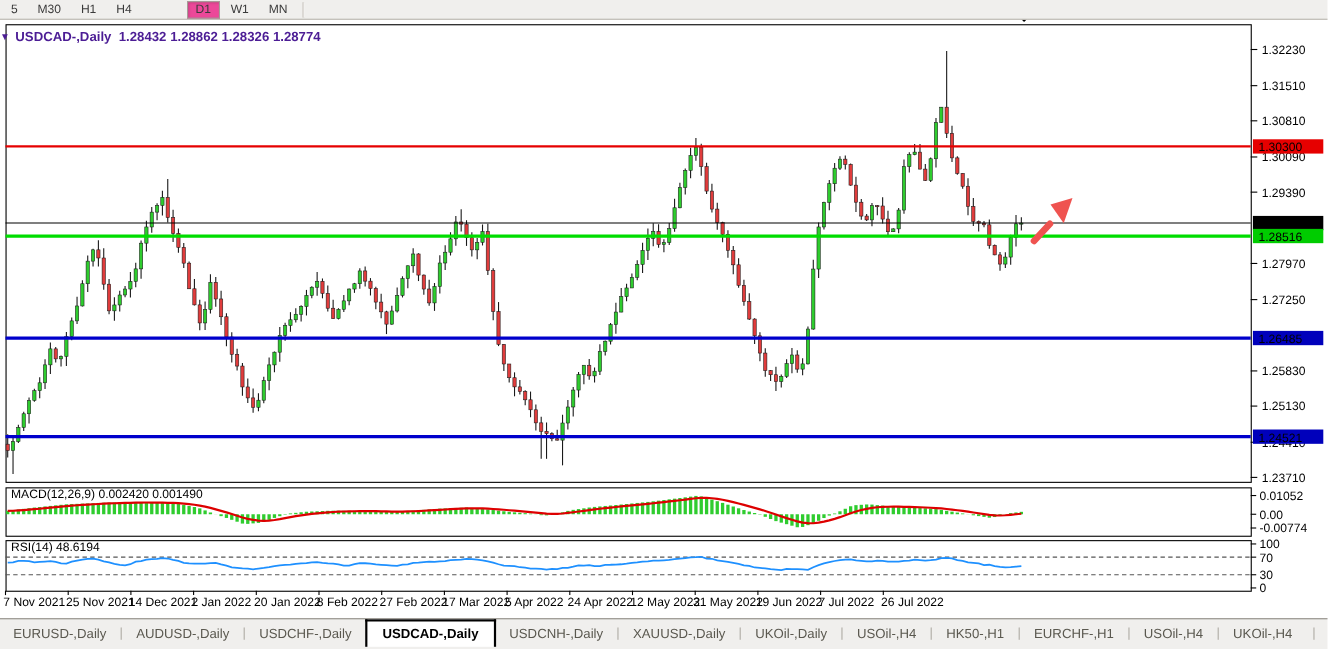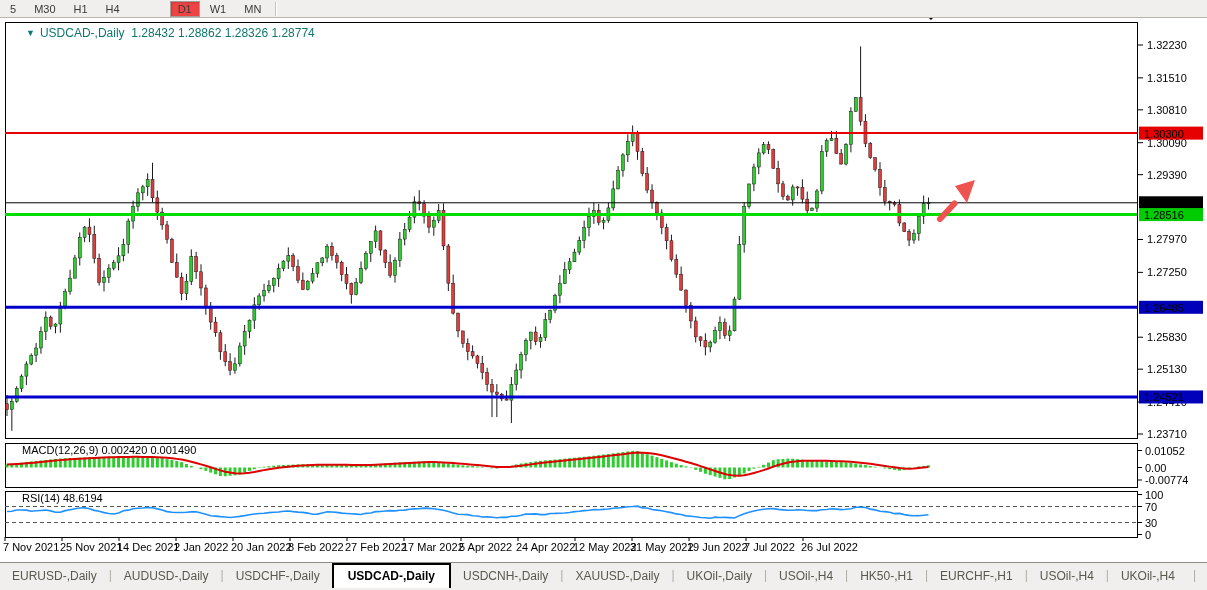--- a/index.html
+++ b/index.html
@@ -12,29 +12,29 @@
   .toolbar{
     position:absolute;top:0;left:0;width:100%;height:18px;z-index:5;
     background:#f0efed;border-bottom:1px solid #b9b5ae;
     display:flex;align-items:center;padding-left:1px;box-sizing:border-box;
   }
   .tf-btn{
     font-size:11px;color:#3a3a3a;padding:1px 7px;margin:0 1px;
     border:1px solid transparent;line-height:12px;cursor:default;white-space:nowrap;
   }
   .tf-btn.active{
-    background:#ef4444;border:1px solid #a39f98;
+    background:#ec4899;border:1px solid #a39f98;
     box-shadow:inset 1px 1px 2px rgba(0,0,0,.15);
     margin-left:41px;
   }
   .tf-sep{width:1px;height:14px;background:#c6c2bb;border-right:1px solid #ffffff;margin:0 5px;}
   
-  .chart-title{position:absolute;top:26px;left:26px;z-index:4;font-size:12px;color:#0f766e;}
+  .chart-title{position:absolute;top:26px;left:0;z-index:4;font-size:12px;color:#4c1d95;font-weight:bold;}
   .chart-title .dd{font-size:9px;margin-right:5px;position:relative;top:-1px;}
-  .ind-label{position:absolute;left:22px;z-index:4;font-size:11px;color:#000;}
+  .ind-label{position:absolute;left:10px;z-index:4;font-size:11px;color:#000;}
   #macd-label{top:444px;}
   #rsi-label{top:492px;text-align:right;}
   
   .tabbar{
     position:absolute;left:0;bottom:0;width:100%;height:28px;z-index:5;
     background:#f0efed;border-top:1px solid #8e8a84;
     display:flex;align-items:flex-start;box-sizing:border-box;
   }
   .tab{
     font-size:12px;color:#5a584f;padding:4px 12px 3px;margin-top:2px;

